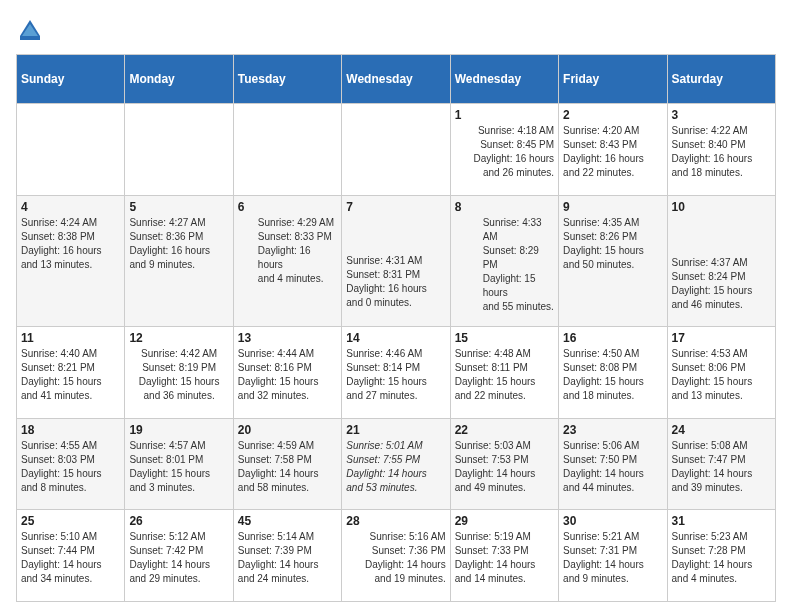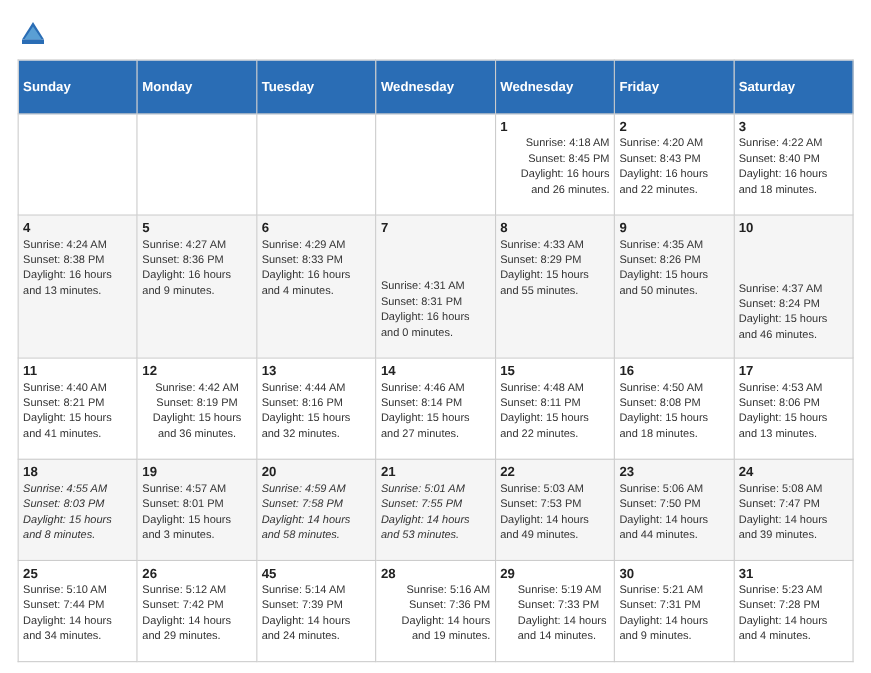--- a/index.html
+++ b/index.html
@@ -173,35 +173,35 @@
           </td>
           <td>
             <div class="day-number">5</div>
             <div class="day-info" style="white-space: pre-line;">Sunrise: 4:27 AM
 Sunset: 8:36 PM
 Daylight: 16 hours
 and 9 minutes.</div>
           </td>
           <td>
             <div class="day-number">6</div>
-            <div class="day-info" style="white-space: pre-line;">Sunrise: 4:29 AM
+            <div class="day-info" style="white-space: pre-line; margin-left: 20px;">Sunrise: 4:29 AM
 Sunset: 8:33 PM
 Daylight: 16 hours
 and 4 minutes.</div>
           </td>
           <td>
             <div class="day-number">7</div>
             <div class="day-info" style="white-space: pre-line; margin-top: 40px;">Sunrise: 4:31 AM
 Sunset: 8:31 PM
 Daylight: 16 hours
 and 0 minutes.</div>
           </td>
           <td>
             <div class="day-number">8</div>
-            <div class="day-info" style="white-space: pre-line;">Sunrise: 4:33 AM
+            <div class="day-info" style="white-space: pre-line; margin-left: 28px;">Sunrise: 4:33 AM
 Sunset: 8:29 PM
 Daylight: 15 hours
 and 55 minutes.</div>
           </td>
           <td>
             <div class="day-number">9</div>
             <div class="day-info" style="white-space: pre-line;">Sunrise: 4:35 AM
 Sunset: 8:26 PM
 Daylight: 15 hours
 and 50 minutes.</div>
@@ -261,35 +261,35 @@
             <div class="day-number">17</div>
             <div class="day-info" style="white-space: pre-line;">Sunrise: 4:53 AM
 Sunset: 8:06 PM
 Daylight: 15 hours
 and 13 minutes.</div>
           </td>
         </tr>
         <tr>
           <td>
             <div class="day-number">18</div>
-            <div class="day-info" style="white-space: pre-line; font-style: italic;">Sunrise: 4:55 AM
+            <div class="day-info" style="white-space: pre-line;">Sunrise: 4:55 AM
 Sunset: 8:03 PM
 Daylight: 15 hours
 and 8 minutes.</div>
           </td>
           <td>
             <div class="day-number">19</div>
             <div class="day-info" style="white-space: pre-line;">Sunrise: 4:57 AM
 Sunset: 8:01 PM
 Daylight: 15 hours
 and 3 minutes.</div>
           </td>
           <td>
             <div class="day-number">20</div>
-            <div class="day-info" style="white-space: pre-line; font-style: italic;">Sunrise: 4:59 AM
+            <div class="day-info" style="white-space: pre-line;">Sunrise: 4:59 AM
 Sunset: 7:58 PM
 Daylight: 14 hours
 and 58 minutes.</div>
           </td>
           <td>
             <div class="day-number">21</div>
             <div class="day-info" style="white-space: pre-line; font-style: italic;">Sunrise: 5:01 AM
 Sunset: 7:55 PM
 Daylight: 14 hours
 and 53 minutes.</div>
@@ -340,21 +340,21 @@
           </td>
           <td>
             <div class="day-number">28</div>
             <div class="day-info" style="white-space: pre-line; text-align: right;">Sunrise: 5:16 AM
 Sunset: 7:36 PM
 Daylight: 14 hours
 and 19 minutes.</div>
           </td>
           <td>
             <div class="day-number">29</div>
-            <div class="day-info" style="white-space: pre-line; margin-left: 16px;">Sunrise: 5:19 AM
+            <div class="day-info" style="white-space: pre-line;">Sunrise: 5:19 AM
 Sunset: 7:33 PM
 Daylight: 14 hours
 and 14 minutes.</div>
           </td>
           <td>
             <div class="day-number">30</div>
             <div class="day-info" style="white-space: pre-line;">Sunrise: 5:21 AM
 Sunset: 7:31 PM
 Daylight: 14 hours
 and 9 minutes.</div>

